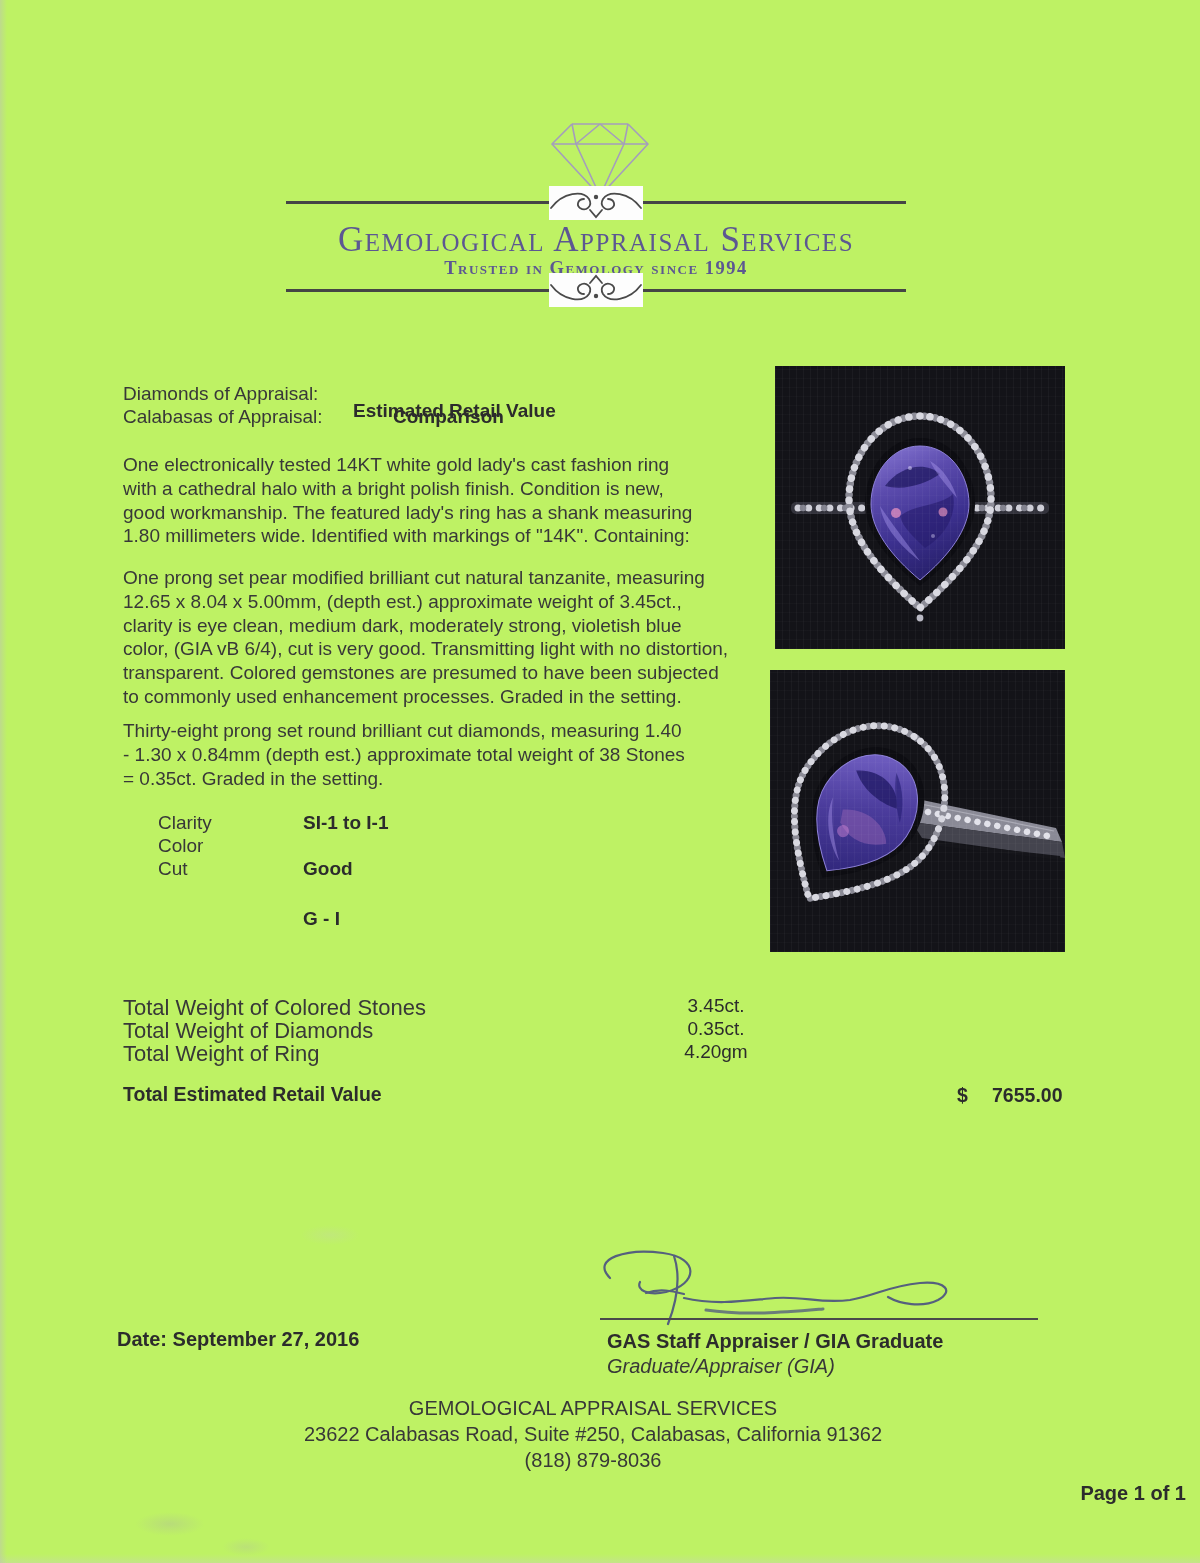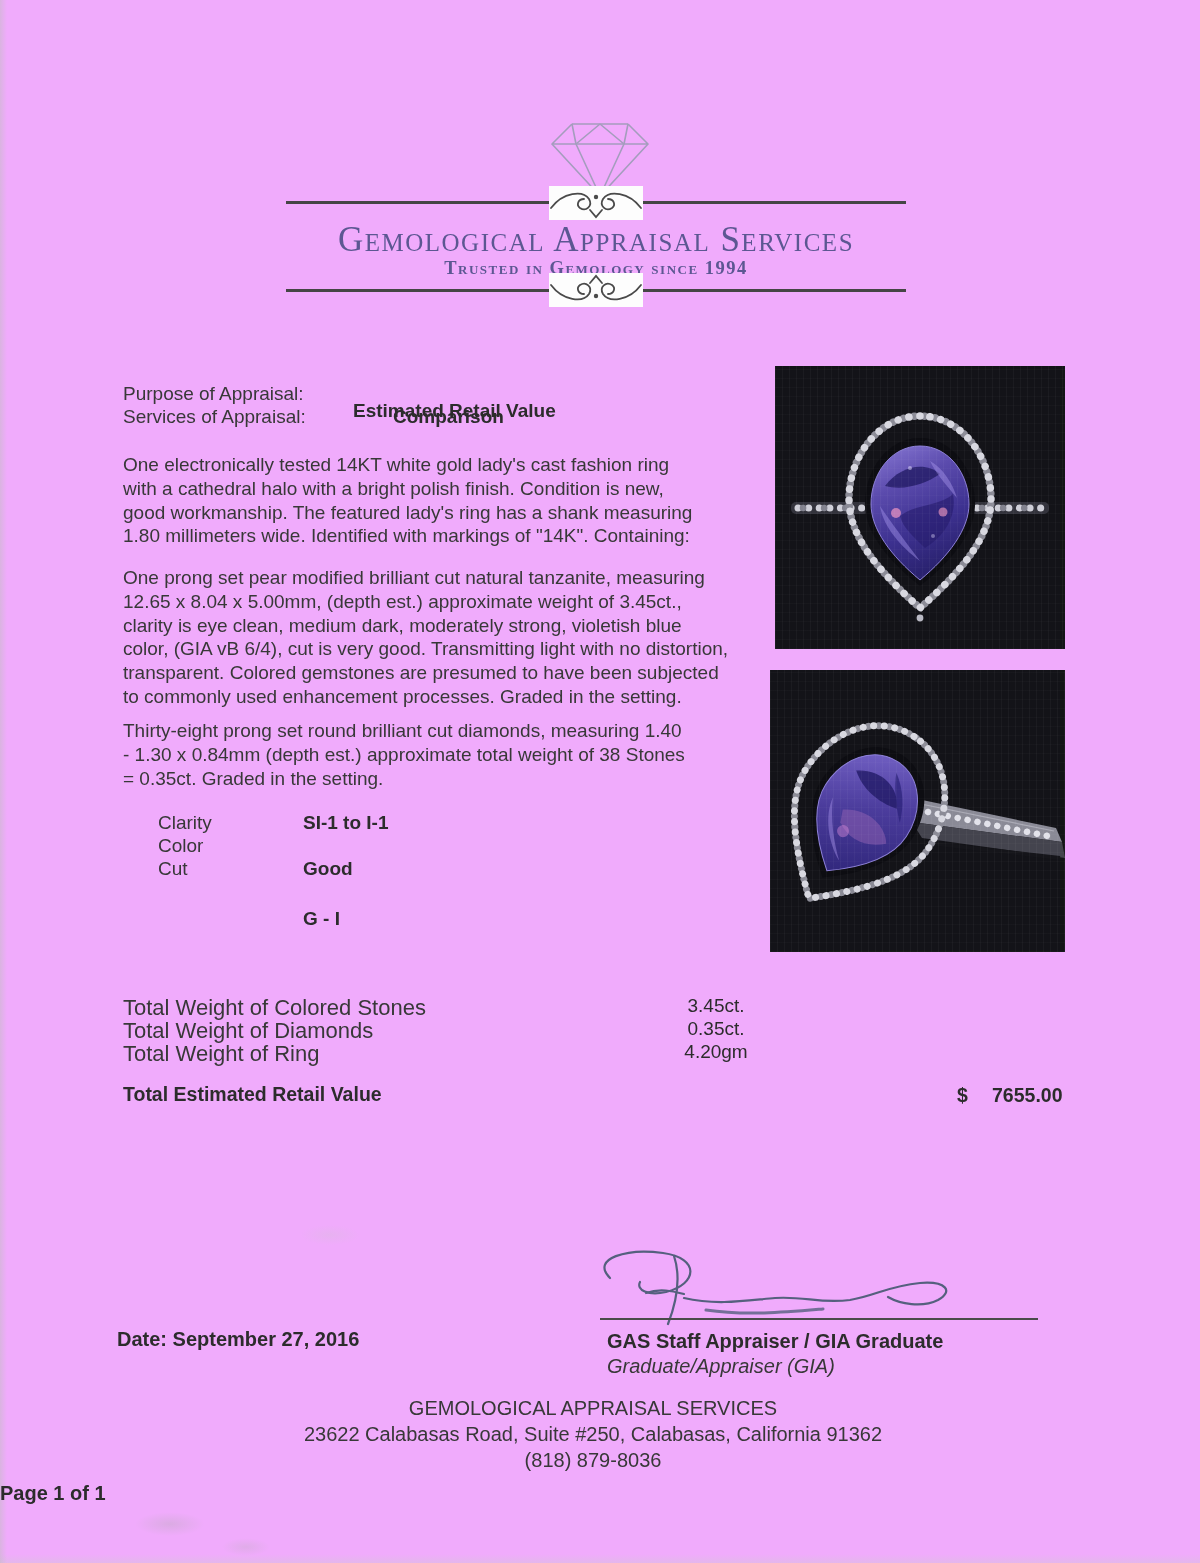--- a/index.html
+++ b/index.html
@@ -1,18 +1,18 @@
 <!DOCTYPE html>
 <html><head>
 <meta charset="utf-8">
 <style>
   html,body { margin:0; padding:0; background:#ffffff; }
   .page {
     position:relative; width:1200px; height:1563px;
-    background:#f0abfc;
+    background:#bef264;
     font-family:"Liberation Sans", sans-serif;
     color:#383838; overflow:hidden;
   }
   
   .page::before {
     content:""; position:absolute; inset:0; pointer-events:none;
     background:
       linear-gradient(to right, rgba(190,190,190,.45) 0px, rgba(255,255,255,0) 7px),
       linear-gradient(to top, rgba(205,205,205,.35) 0px, rgba(255,255,255,0) 9px);
   }
@@ -65,21 +65,21 @@
   .sig-scribble { position:absolute; left:588px; top:1246px; width:410px; height:82px; }
   .sig-line { position:absolute; left:600px; top:1318px; width:438px; height:2px; background:#4a4a4a; }
   .date-line { position:absolute; left:117px; top:1328px; font-size:20px; font-weight:bold; color:#2c2c2c; }
   .appraiser-title { position:absolute; left:607px; top:1330px; font-size:20px; font-weight:bold; color:#2c2c2c; }
   .appraiser-subtitle { position:absolute; left:607px; top:1355px; font-size:20px; font-style:italic; }
 
   .footer-line { position:absolute; left:0; width:1186px; text-align:center; font-size:20px; }
   .footer-company { top:1397px; }
   .footer-address { top:1423px; }
   .footer-phone   { top:1449px; }
-  .page-number { position:absolute; left:0; top:1482px; width:1186px; text-align:left;
+  .page-number { position:absolute; left:0; top:1482px; width:1186px; text-align:right;
                  font-size:20px; font-weight:bold; color:#2c2c2c; }
 </style>
 </head>
 <body>
 
 <div class="page">
 
   <svg class="logo-diamond" viewBox="0 0 120 90" fill="none" stroke="#a49dbd" stroke-width="1.6" stroke-linejoin="round">
     <path d="M32,14 L88,14"></path>
     <path d="M32,14 L12,34 L108,34 L88,14"></path>
@@ -108,23 +108,23 @@
   <svg class="flourish flourish-bottom" viewBox="0 0 110 34">
     <rect x="8" y="0" width="94" height="34" fill="#fdfdfd"></rect>
     <g fill="none" stroke="#4a4a4a" stroke-width="1.8" stroke-linecap="round">
       <path d="M10,22 C22,6 42,4 48,13 C52,20 45,26 39,22 C35,19 37,13 43,13"></path>
       <path d="M100,22 C88,6 68,4 62,13 C58,20 65,26 71,22 C75,19 73,13 67,13"></path>
       <path d="M49,24 L55,31 L61,24"></path>
     </g>
     <circle cx="55" cy="11" r="2.2" fill="#4a4a4a"></circle>
   </svg>
 
-  <div class="lbl" style="left:123px; top:383px;">Purpose of Appraisal:</div>
+  <div class="lbl" style="left:123px; top:383px;">Diamonds of Appraisal:</div>
   <div class="val-bold" style="left:353px; top:400px;">Estimated Retail Value</div>
-  <div class="lbl" style="left:123px; top:406px;">Services of Appraisal:</div>
+  <div class="lbl" style="left:123px; top:406px;">Calabasas of Appraisal:</div>
   <div class="val-bold" style="left:353px; top:406px;margin-left:40px;">Comparison</div>
 
   <div class="para" style="top:453px;">One electronically tested 14KT white gold lady's cast fashion ring
 with a cathedral halo with a bright polish finish. Condition is new,
 good workmanship. The featured lady's ring has a shank measuring
 1.80 millimeters wide. Identified with markings of "14K". Containing:</div>
   <div class="para" style="top:566px;">One prong set pear modified brilliant cut natural tanzanite, measuring
 12.65 x 8.04 x 5.00mm, (depth est.) approximate weight of 3.45ct.,
 clarity is eye clean, medium dark, moderately strong, violetish blue
 color, (GIA vB 6/4), cut is very good. Transmitting light with no distortion,

